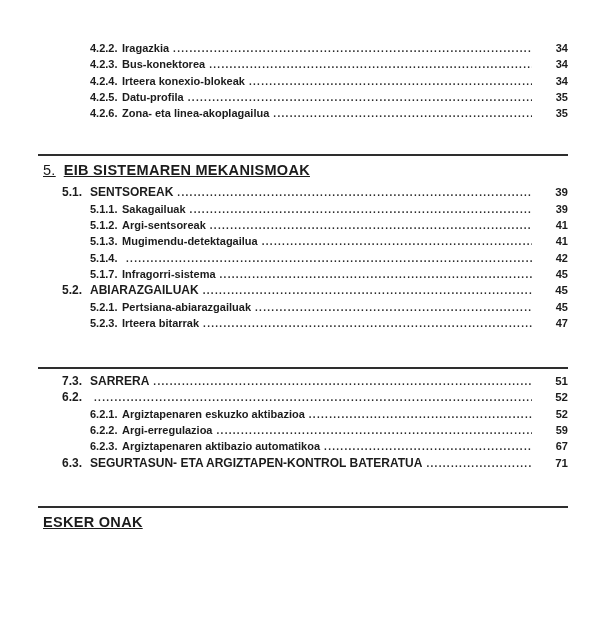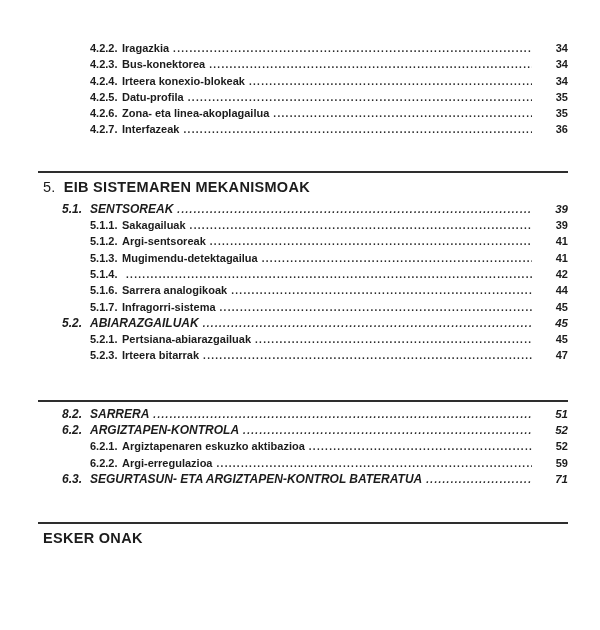--- a/index.html
+++ b/index.html
@@ -28,36 +28,37 @@
   }
   .sec-1 .divider { margin-top: 33px; }
   .sec-2 .divider { margin-top: 36px; }
   .sec-3 .divider { margin-top: 35px; }
   .heading {
     margin: 4px 0 0 5px;
     font-size: 14.5px;
     line-height: 20px;
     letter-spacing: 0.3px;
     white-space: nowrap;
+    text-decoration: underline;
   }
   .h-num { font-weight: 400; margin-right: 8px; }
   .h-title { font-weight: 700; }
   .entries { margin-top: 4px; }
   .entry {
     display: flex;
     align-items: baseline;
     height: 16.3px;
     line-height: 16.3px;
     white-space: nowrap;
   }
   .entry .num { flex: none; }
   .entry .label { flex: none; }
   .level3 { padding-left: 52px; font-size: 11px; }
   .level3 .num { width: 32px; }
-  .level2 { padding-left: 24px; font-size: 12px; font-style: italic; }
+  .level2 { padding-left: 24px; font-size: 12px; }
   .level2 .num { width: 28px; }
   .dots {
     flex: 1 1 auto;
     overflow: hidden;
     white-space: nowrap;
     margin-left: 4px;
     font-size: 10px;
     letter-spacing: 1.3px;
     color: #2a2a2a;
   }
@@ -102,26 +103,20 @@
             <span class="label">Datu-profila</span>
             <span class="dots"></span>
             <span class="page-num">35</span>
           </div>
           <div class="entry level3">
             <span class="num">4.2.6.</span>
             <span class="label">Zona- eta linea-akoplagailua</span>
             <span class="dots"></span>
             <span class="page-num">35</span>
           </div>
-          <div class="entry level3">
-            <span class="num">4.2.7.</span>
-            <span class="label">Interfazeak</span>
-            <span class="dots"></span>
-            <span class="page-num">36</span>
-          </div>
         </div>
       </section>
       <section class="toc-section sec-1">
         <div class="divider"></div>
         <div class="heading"><span class="h-num">5.</span><span class="h-title">EIB SISTEMAREN MEKANISMOAK</span></div>
         <div class="entries">
           <div class="entry level2">
             <span class="num">5.1.</span>
             <span class="label">SENTSOREAK</span>
             <span class="dots"></span>
@@ -144,26 +139,20 @@
             <span class="label">Mugimendu-detektagailua</span>
             <span class="dots"></span>
             <span class="page-num">41</span>
           </div>
           <div class="entry level3">
             <span class="num">5.1.4.</span>
             <span class="dots"></span>
             <span class="page-num">42</span>
           </div>
           <div class="entry level3">
-            <span class="num">5.1.6.</span>
-            <span class="label">Sarrera analogikoak</span>
-            <span class="dots"></span>
-            <span class="page-num">44</span>
-          </div>
-          <div class="entry level3">
             <span class="num">5.1.7.</span>
             <span class="label">Infragorri-sistema</span>
             <span class="dots"></span>
             <span class="page-num">45</span>
           </div>
           <div class="entry level2">
             <span class="num">5.2.</span>
             <span class="label">ABIARAZGAILUAK</span>
             <span class="dots"></span>
             <span class="page-num">45</span>
@@ -179,42 +168,47 @@
             <span class="label">Irteera bitarrak</span>
             <span class="dots"></span>
             <span class="page-num">47</span>
           </div>
         </div>
       </section>
       <section class="toc-section sec-2">
         <div class="divider"></div>
         <div class="entries">
           <div class="entry level2">
-            <span class="num">8.2.</span>
+            <span class="num">7.3.</span>
             <span class="label">SARRERA</span>
             <span class="dots"></span>
             <span class="page-num">51</span>
           </div>
           <div class="entry level2">
             <span class="num">6.2.</span>
-            <span class="label">ARGIZTAPEN-KONTROLA</span>
             <span class="dots"></span>
             <span class="page-num">52</span>
           </div>
           <div class="entry level3">
             <span class="num">6.2.1.</span>
             <span class="label">Argiztapenaren eskuzko aktibazioa</span>
             <span class="dots"></span>
             <span class="page-num">52</span>
           </div>
           <div class="entry level3">
             <span class="num">6.2.2.</span>
             <span class="label">Argi-erregulazioa</span>
             <span class="dots"></span>
             <span class="page-num">59</span>
+          </div>
+          <div class="entry level3">
+            <span class="num">6.2.3.</span>
+            <span class="label">Argiztapenaren aktibazio automatikoa</span>
+            <span class="dots"></span>
+            <span class="page-num">67</span>
           </div>
           <div class="entry level2">
             <span class="num">6.3.</span>
             <span class="label">SEGURTASUN- ETA ARGIZTAPEN-KONTROL BATERATUA</span>
             <span class="dots"></span>
             <span class="page-num">71</span>
           </div>
         </div>
       </section>
       <section class="toc-section sec-3">

